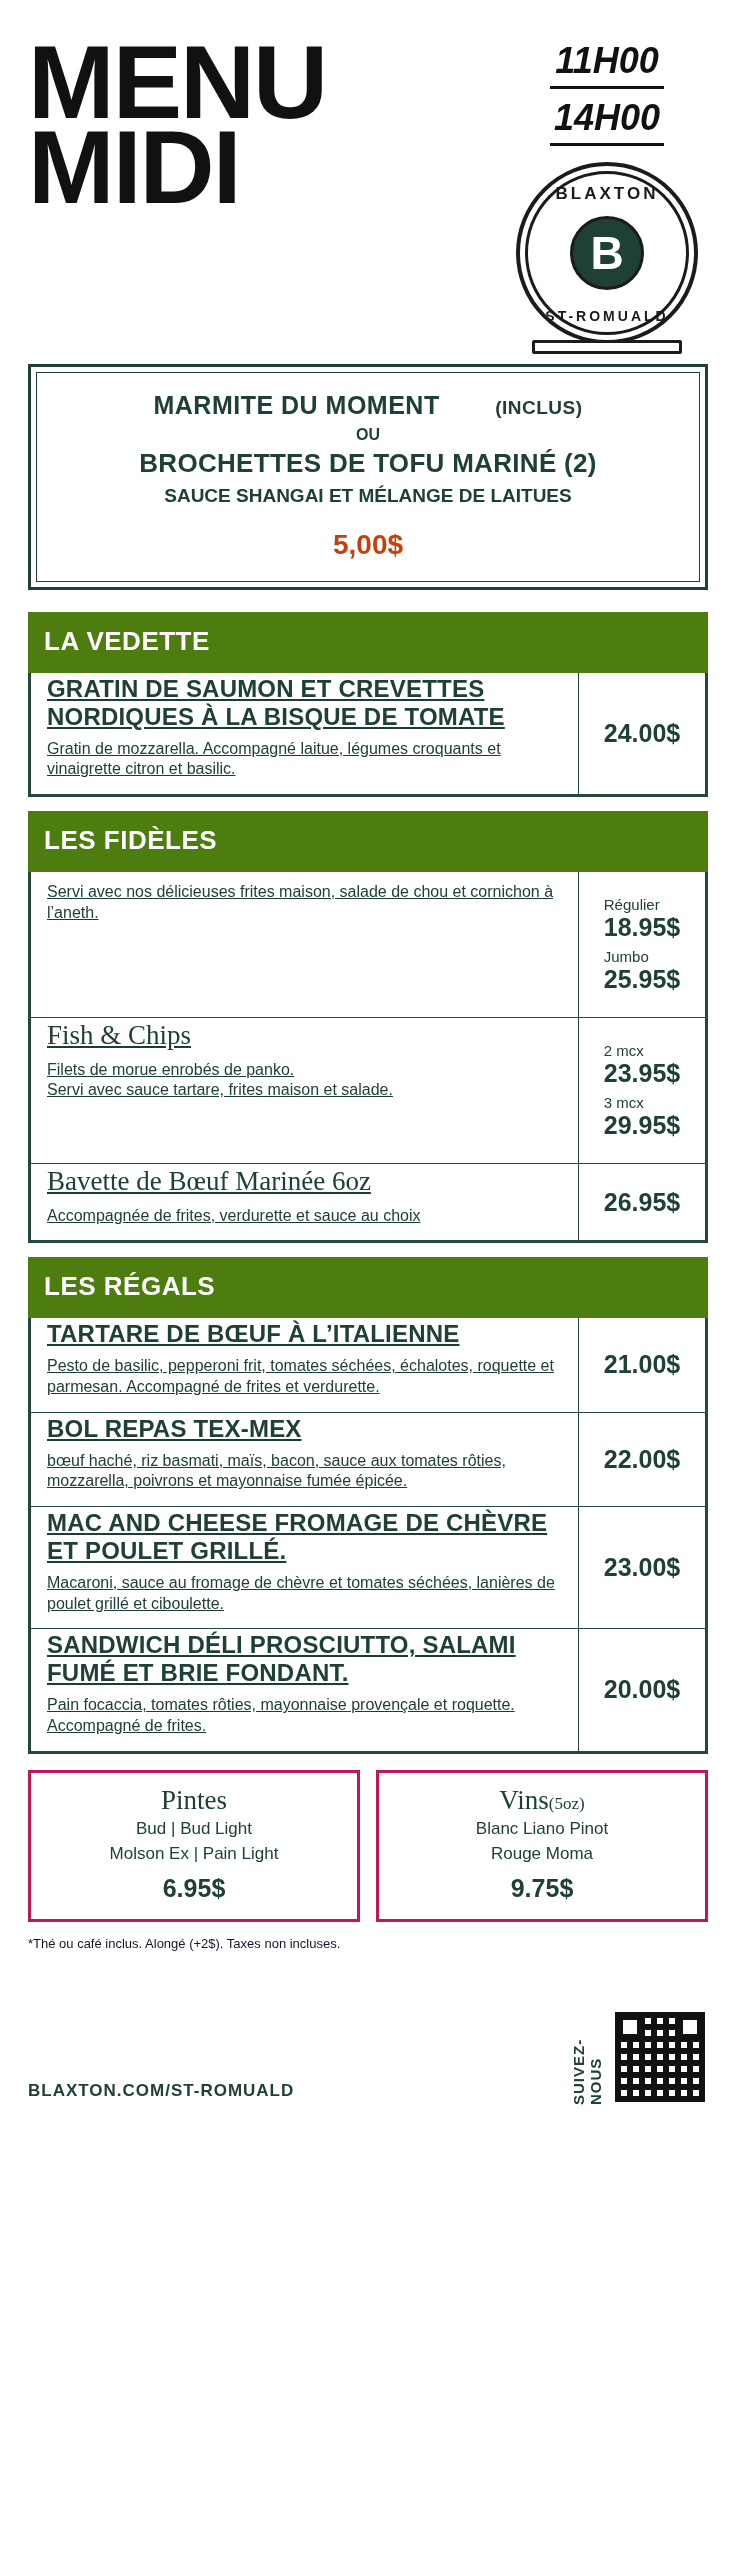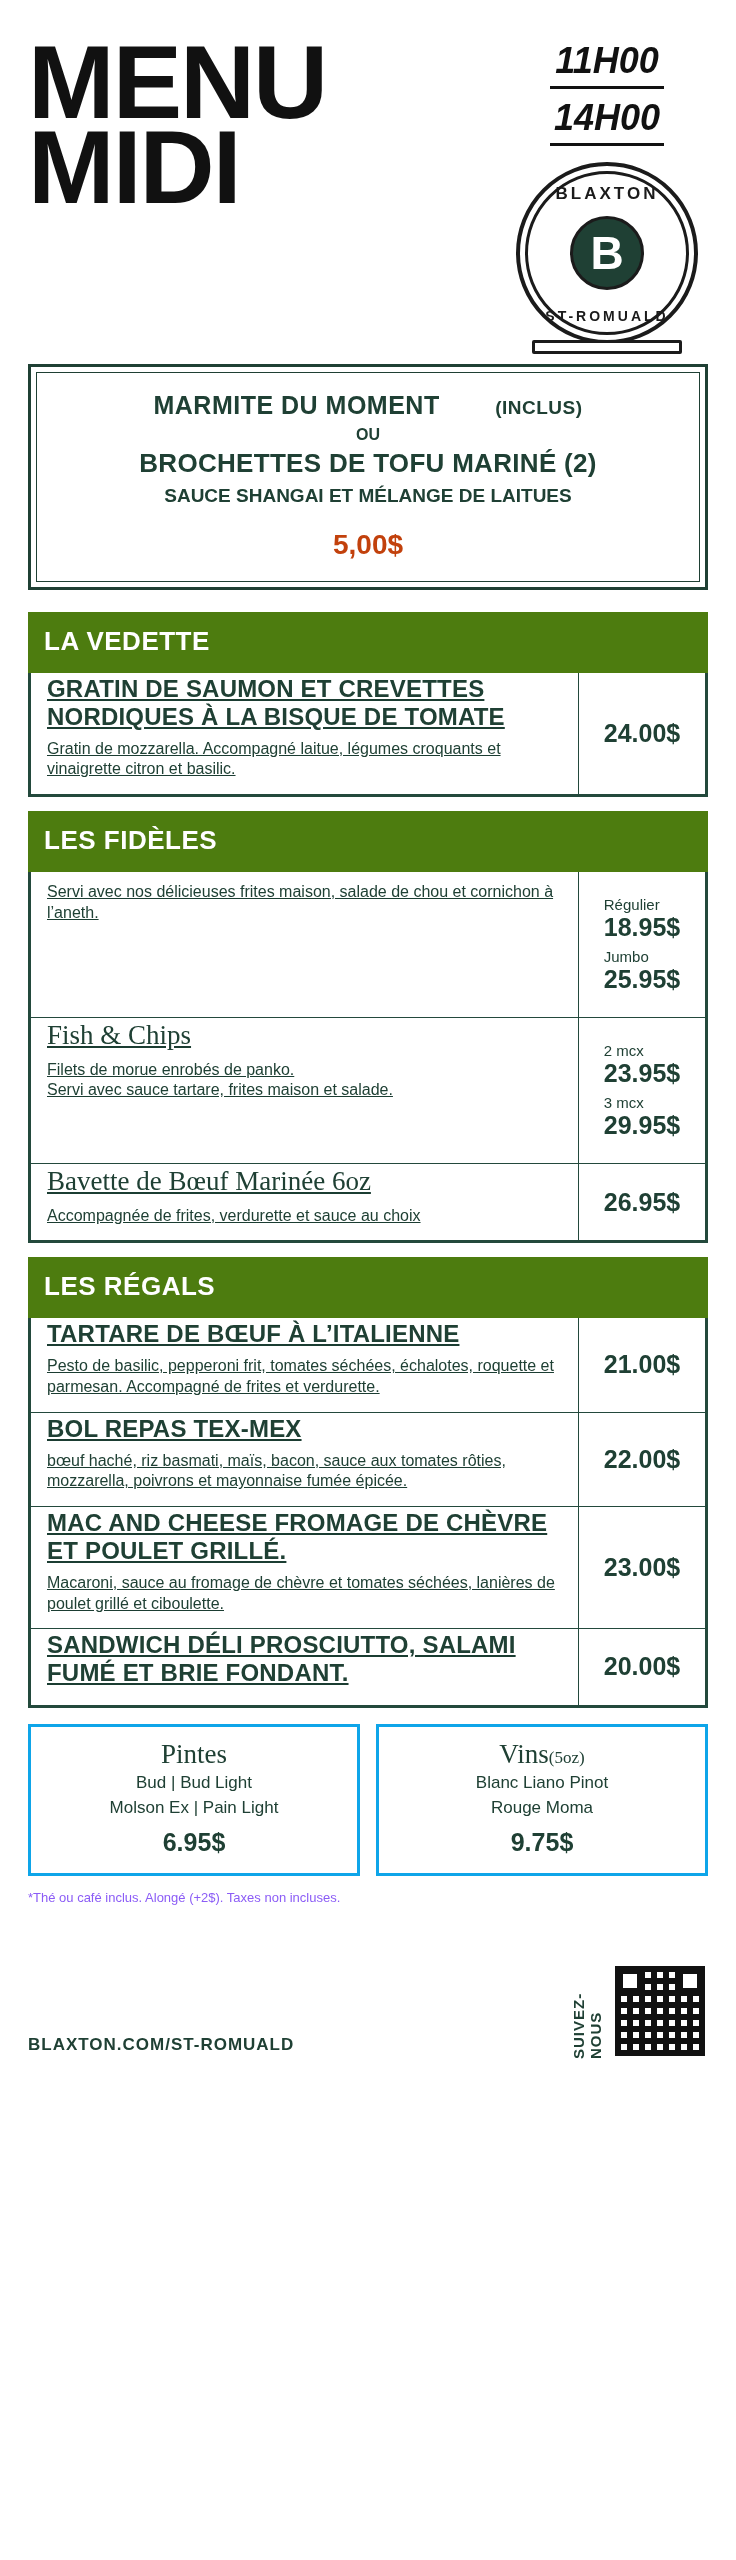--- a/index.html
+++ b/index.html
@@ -245,21 +245,21 @@
   .price-group:last-child { margin-bottom: 0; }
 
   
   .drinks {
     display: flex;
     gap: 16px;
     margin-top: 16px;
   }
   .drink-box {
     flex: 1 1 0;
-    border: 3px solid #0ea5e9;
+    border: 3px solid #be185d;
     text-align: center;
     padding: 12px 10px 16px 10px;
   }
   .drink-title {
     font-family: "Liberation Serif", serif;
     font-size: 27px;
     color: #1f4034;
   }
   .drink-title .oz { font-size: 17px; }
   .drink-line {
@@ -271,21 +271,21 @@
   .drink-price {
     font-weight: bold;
     font-size: 25px;
     color: #1f4034;
     margin-top: 8px;
   }
 
   
   .footnote {
     font-size: 13px;
-    color: #8b5cf6;
+    color: #0f172a;
     margin-top: 14px;
     margin-bottom: 26px;
   }
   .footer {
     position: relative;
     height: 150px;
     margin-top: 2px;
   }
   .footer-url {
     position: absolute;
@@ -481,20 +481,21 @@
           <div class="item-desc">Macaroni, sauce au fromage de chèvre et tomates séchées, lanières de poulet grillé et ciboulette.</div>
         </div>
         <div class="row-price">
           <div class="price">23.00$</div>
         </div>
       </div>
 
       <div class="row">
         <div class="row-main">
           <div class="item-title">SANDWICH DÉLI PROSCIUTTO, SALAMI FUMÉ ET BRIE FONDANT.</div>
+          <div class="item-desc">Pain focaccia, tomates rôties, mayonnaise provençale et roquette. Accompagné de frites.</div>
         </div>
         <div class="row-price">
           <div class="price">20.00$</div>
         </div>
       </div>
 
     </div>
   </div>
 
   <div class="drinks">

